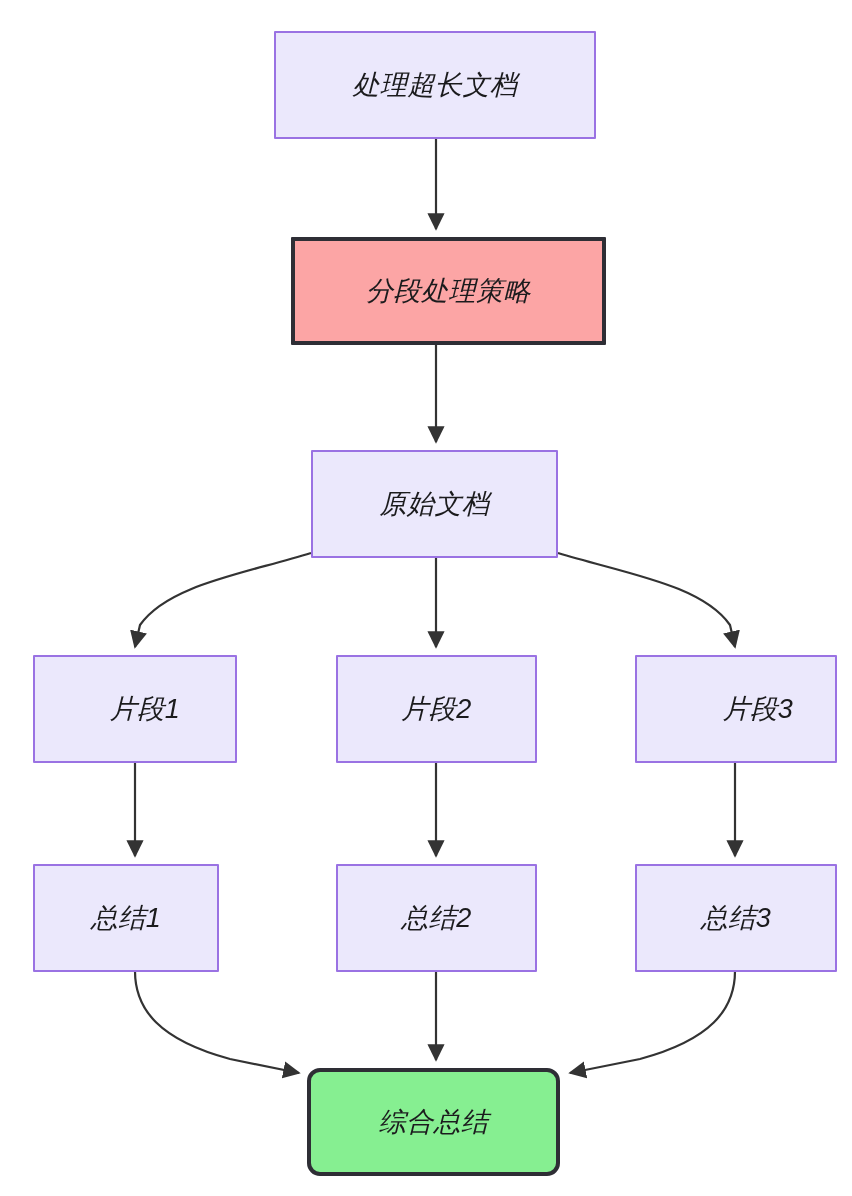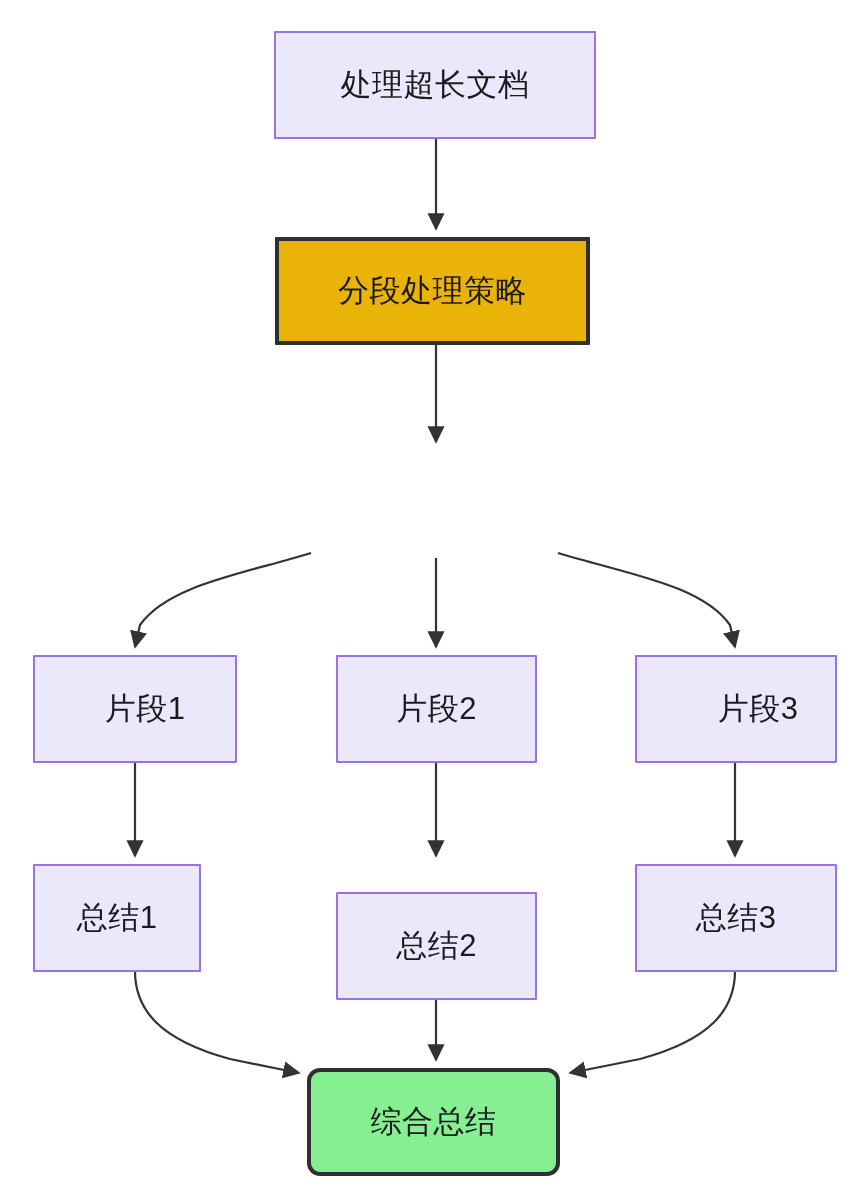--- a/index.html
+++ b/index.html
@@ -29,30 +29,32 @@
     pointer-events: none;
   }
   .node {
     position: absolute;
     box-sizing: border-box;
     display: flex;
     align-items: center;
     justify-content: center;
     text-align: center;
     color: #1b1b1d;
-    font-size: 31px;
+    font-size: 27px;
     line-height: 1.2;
     letter-spacing: 0.5px;
     background: #ebe8fc;
     border: 2px solid #9a72e3;
     border-radius: 1px;
+    font-style: italic;
   }
   .node.highlight {
-    background: #eab308;
+    background: #fca5a5;
     border: 4px solid #2e2e35;
+    margin-left: 16px;
   }
   .node.result {
     background: #86ef91;
     border: 4px solid #2e2e35;
   }
   .node-label {
     display: block;
     white-space: nowrap;
   }
 </style>
@@ -84,38 +86,41 @@
   </svg>
 
   <div class="node" style="left:274px; top:31px; width:322px; height:108px;">
     <span class="node-label">处理超长文档</span>
   </div>
 
   <div class="node highlight" style="left:275px; top:237px; width:315px; height:108px;">
     <span class="node-label">分段处理策略</span>
   </div>
 
+  <div class="node" style="left:311px; top:450px; width:247px; height:108px;">
+    <span class="node-label">原始文档</span>
+  </div>
 
   <div class="node" style="left:33px; top:655px; width:204px; height:108px;padding-left:20px;">
     <span class="node-label">片段1</span>
   </div>
 
   <div class="node" style="left:336px; top:655px; width:201px; height:108px;text-align:right;">
     <span class="node-label">片段2</span>
   </div>
 
   <div class="node" style="left:635px; top:655px; width:202px; height:108px;padding-left:44px;">
     <span class="node-label">片段3</span>
   </div>
 
-  <div class="node" style="left:33px; top:864px; width:168px; height:108px;">
+  <div class="node" style="left:33px; top:864px; width:186px; height:108px;">
     <span class="node-label">总结1</span>
   </div>
 
-  <div class="node" style="left:336px; top:892px; width:201px; height:108px;">
+  <div class="node" style="left:336px; top:864px; width:201px; height:108px;">
     <span class="node-label">总结2</span>
   </div>
 
   <div class="node" style="left:635px; top:864px; width:202px; height:108px;justify-content:center;">
     <span class="node-label">总结3</span>
   </div>
 
   <div class="node result" style="left:307px; top:1068px; width:253px; height:108px;border-radius:13px;">
     <span class="node-label">综合总结</span>
   </div>

